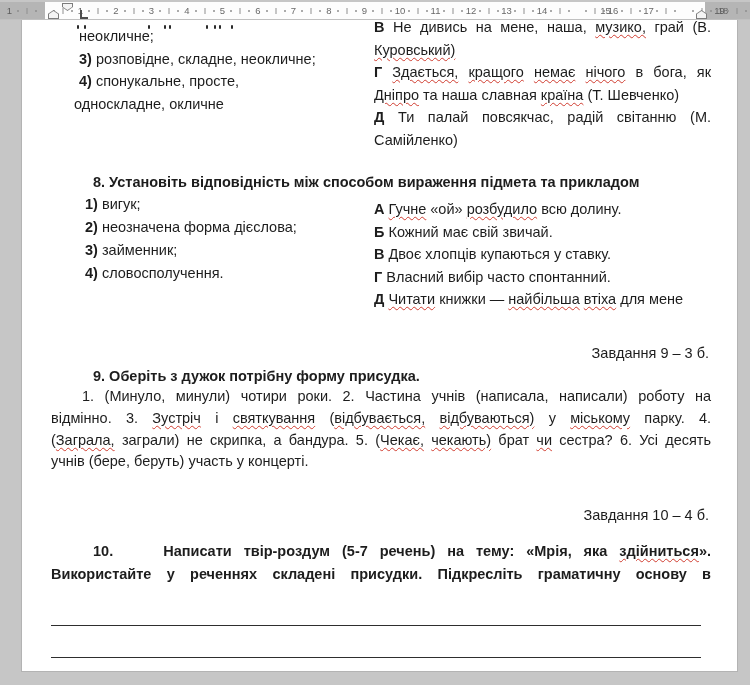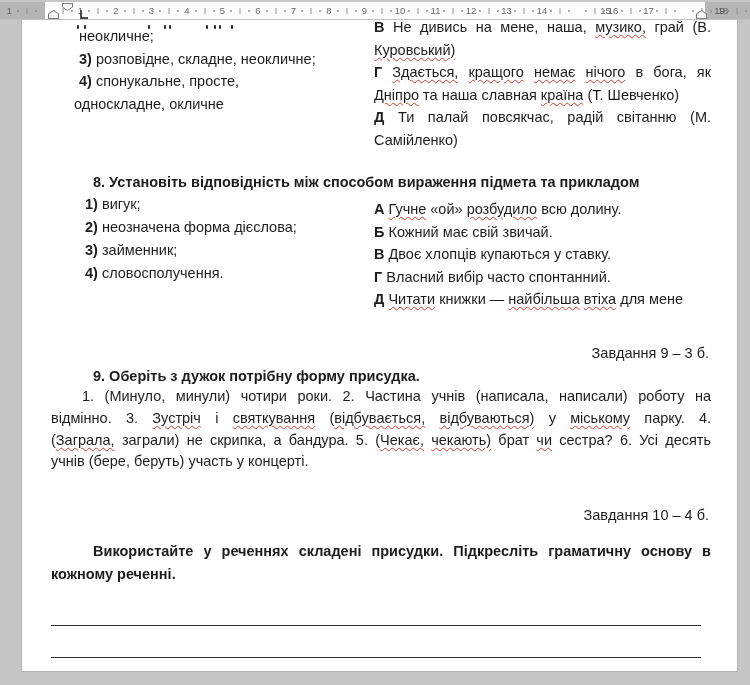--- a/index.html
+++ b/index.html
@@ -221,19 +221,19 @@
   <div id="q9-para" class="blk">
       <div class="tl just"><span>1. (Минуло, минули) чотири роки. 2. Частина учнів (написала, написали) роботу на</span></div>
       <div class="tl just"><span>відмінно. 3. </span><span class="w">Зустріч</span><span> і </span><span class="w">святкування</span><span> (</span><span class="w">відбувається,</span><span> </span><span class="w">відбуваються)</span><span> у </span><span class="w">міському</span><span> парку. 4.</span></div>
       <div class="tl just"><span>(</span><span class="w">Заграла,</span><span> заграли) не скрипка, а бандура. 5. (</span><span class="w">Чекає,</span><span> </span><span class="w">чекають)</span><span> брат </span><span class="w">чи</span><span> сестра? 6. Усі десять</span></div>
       <div class="tl"><span>учнів (бере, беруть) участь у концерті.</span></div>
     </div>
 
   <div id="score10" class="blk score">Завдання 10 – 4 б.</div>
 
   <div id="q10-para" class="blk">
+      <div class="tl just"><span class="b">10.</span><span class="tab"></span><span class="b">Написати твір-роздум (5-7 речень) на тему: «Мрія, яка </span><span class="b w">здійниться</span><span class="b">».</span></div>
       <div class="tl just"><span class="b">Використайте у реченнях складені присудки. Підкресліть граматичну основу в</span></div>
-      <div class="tl"><span class="b">кожному реченні.</span></div>
     </div>
 
   <div class="answer-line" id="al1"></div>
   <div class="answer-line" id="al2"></div>
 </div>
 
 </body></html>

